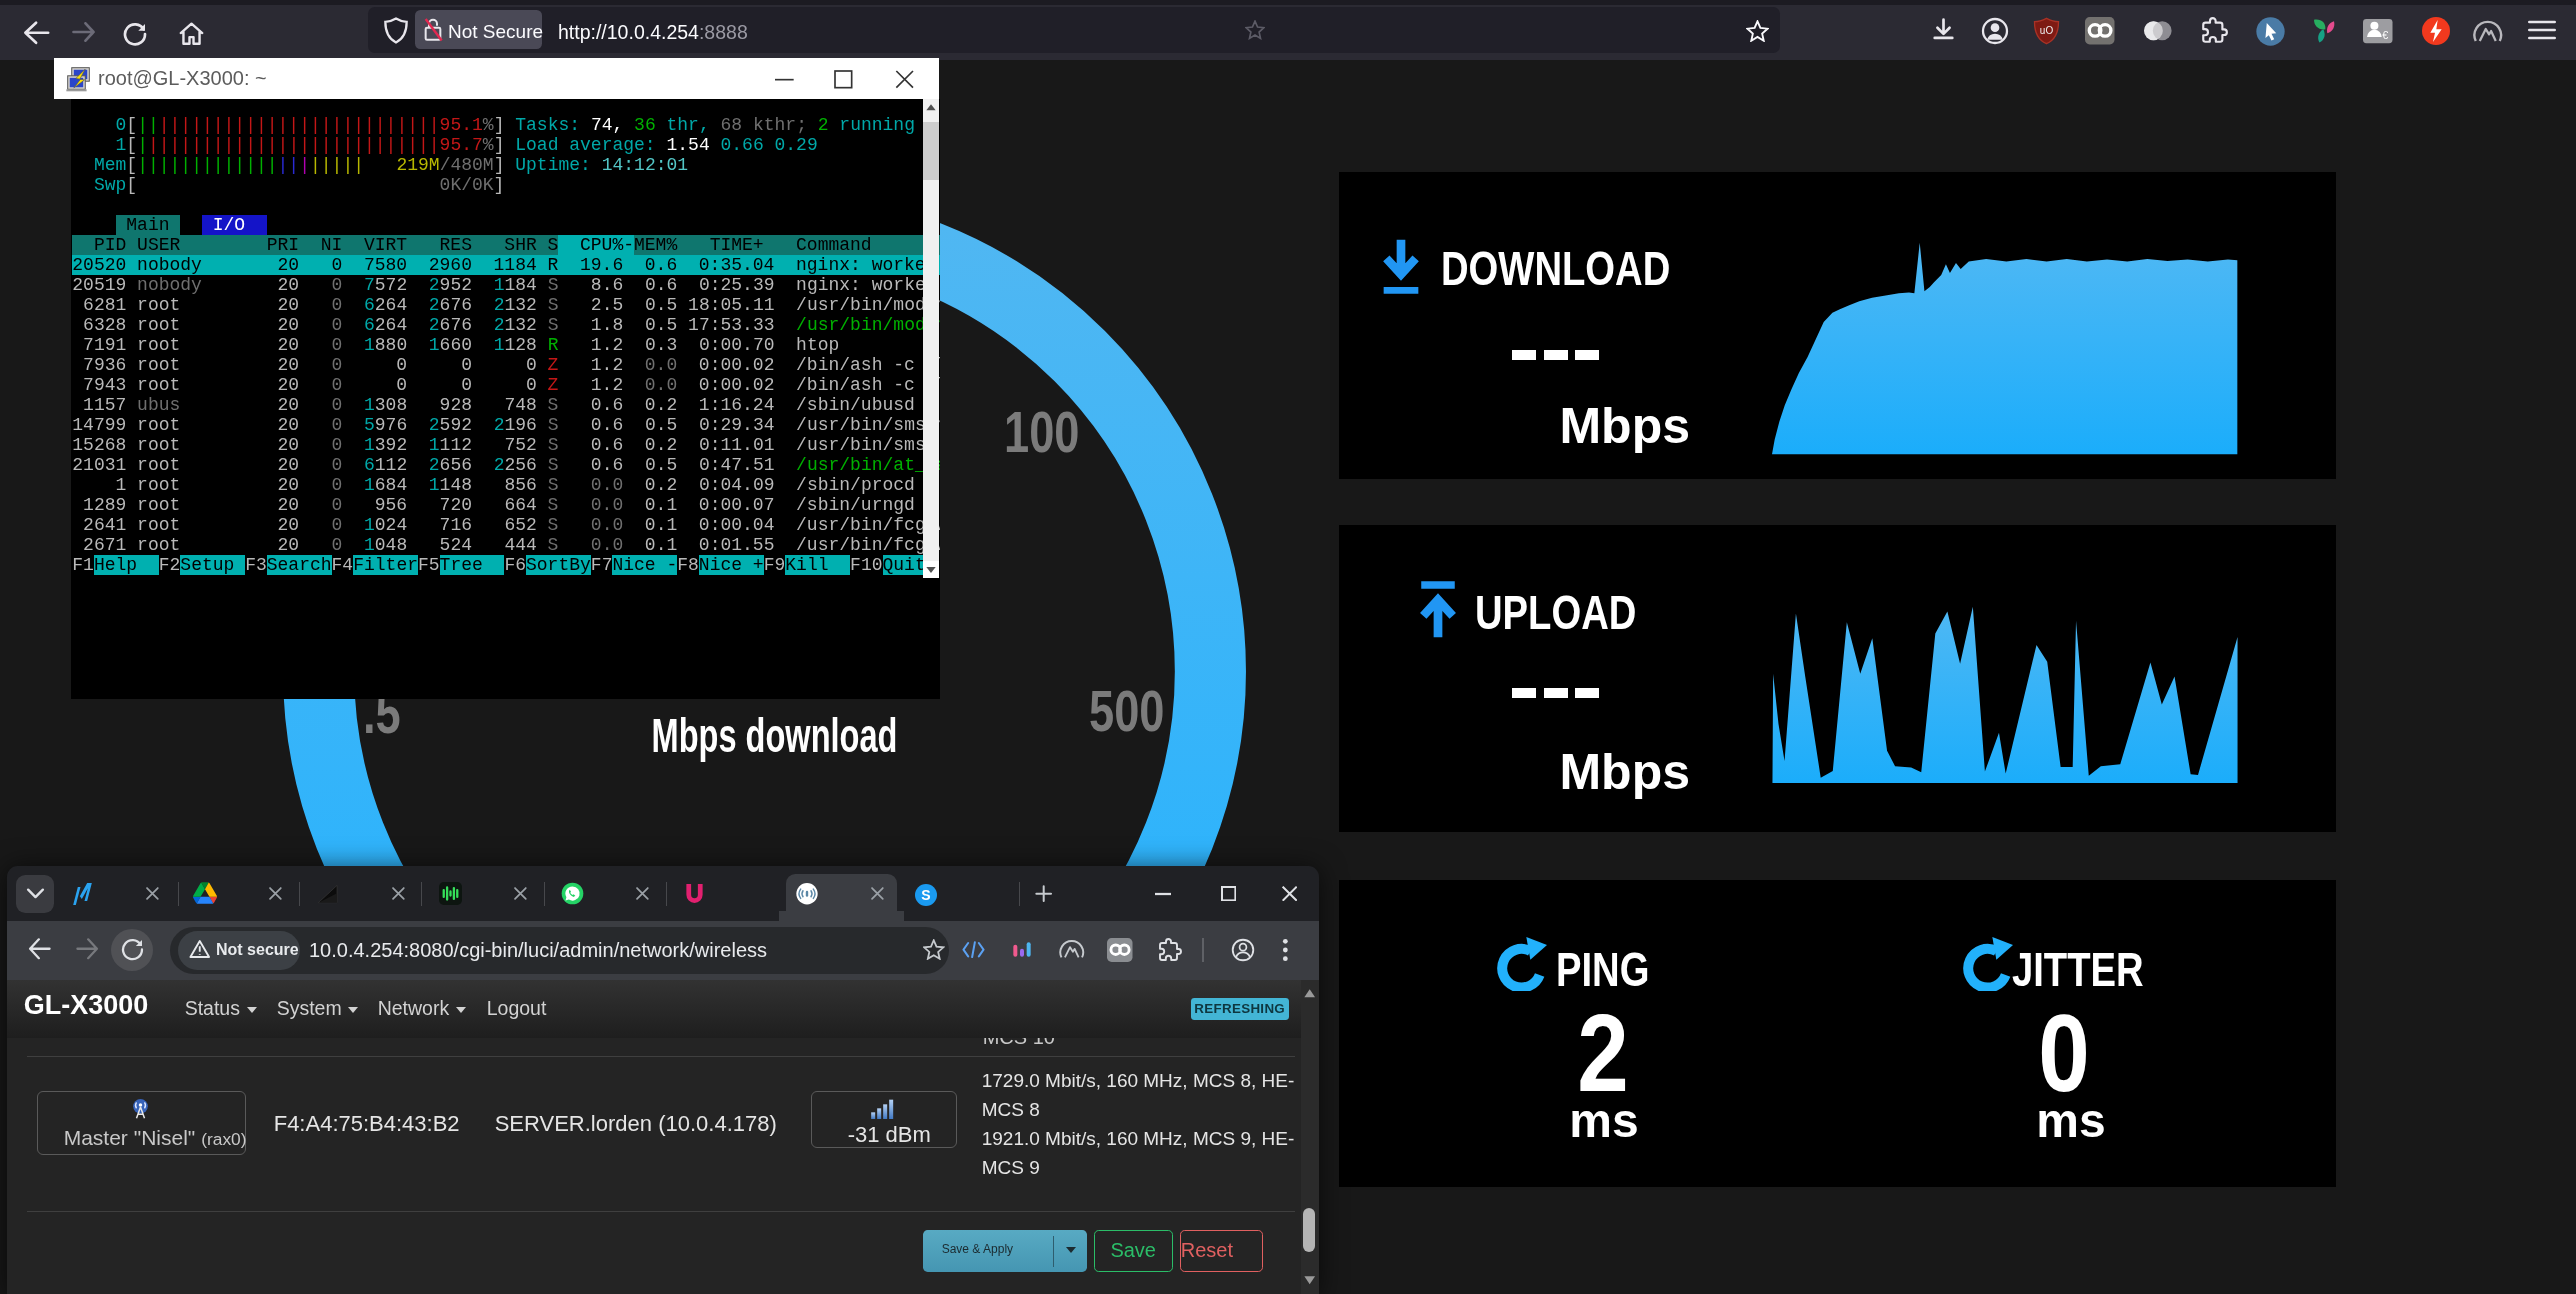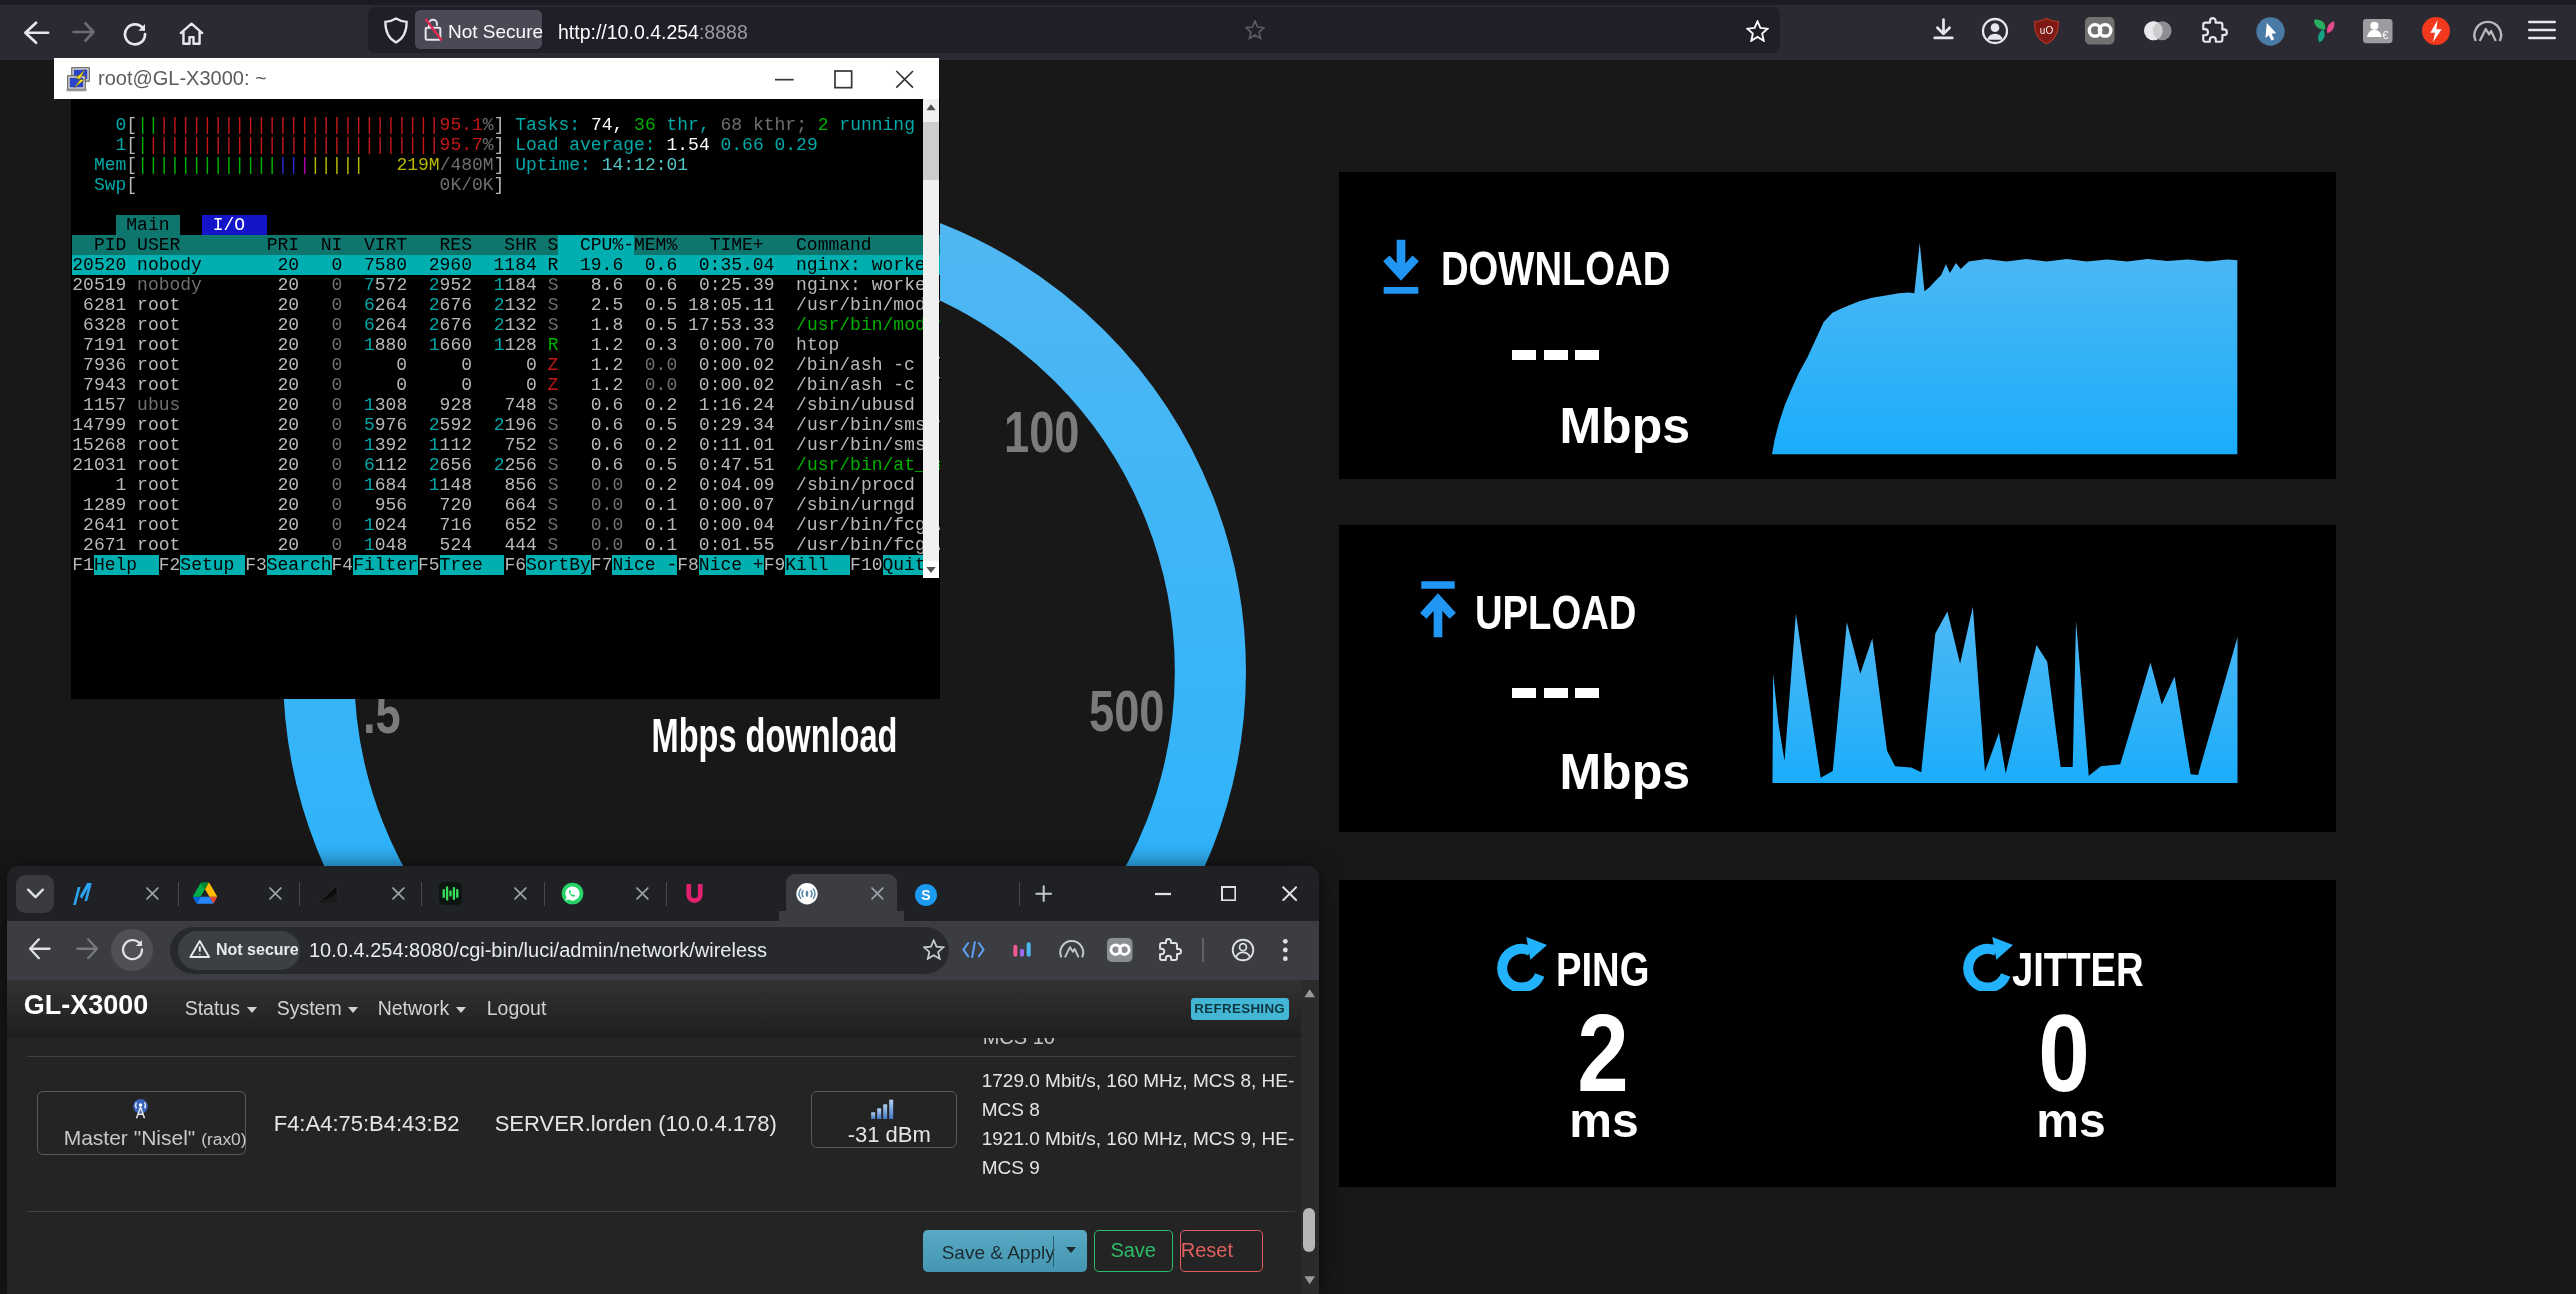--- a/index.html
+++ b/index.html
@@ -420,21 +420,21 @@
         </defs>
 <rect x="0" y="20" width="6" height="10" fill="url(#sb)"></rect>
 <rect x="9" y="14" width="6" height="16" fill="url(#sb)"></rect>
 <rect x="18" y="8" width="6" height="22" fill="url(#sb)"></rect>
 <rect x="27" y="1" width="6" height="29" fill="url(#sb)"></rect>
       </svg>
       <div class="lucitxt" style="left:841px;top:142px">-31 dBm</div>
       <div class="lucitxt" style="left:975px;top:86px;line-height:29px;white-space:nowrap;font-size:19px">1729.0 Mbit/s, 160 MHz, MCS 8, HE-<br>MCS 8<br>1921.0 Mbit/s, 160 MHz, MCS 9, HE-<br>MCS 9</div>
       <div class="sep" style="top:231px;left:20px;width:1268px"></div>
       <div class="abs" style="left:916px;top:250px;width:164px;height:42px;background:linear-gradient(#58aac3,#4596b2);border-radius:4.7px"></div>
-      <div class="abs" style="left:935px;top:262px;font-size:19px;color:#1c2b30">Save &amp; Apply</div>
+      <div class="abs" style="left:935px;top:262px;font-size:12px;color:#1c2b30">Save &amp; Apply</div>
       <div class="abs" style="left:1046px;top:256px;width:1.3px;height:31px;background:#2e5d6e"></div>
       <div class="abs" style="left:1059px;top:267px;width:0;height:0;border-left:5.4px solid transparent;border-right:5.4px solid transparent;border-top:6.7px solid #1c2b30"></div>
       <div class="abs" style="left:1087px;top:250px;width:79px;height:42px;border:1.3px solid #2bbd68;border-radius:4.7px;color:#2bbd68;font-size:20px;text-align:center;line-height:39px">Save</div>
       <div class="abs" style="left:1173px;top:250px;width:83px;height:42px;border:1.3px solid #e06060;border-radius:4.7px;color:#e06060;font-size:20px;text-align:left;line-height:39px">Reset</div>
       <div class="abs" style="left:1294px;top:0px;width:18px;height:315px;background:#2b2b2b"></div>
       <svg class="abs" style="left:1296px;top:8px" width="13.4" height="10.7" viewBox="0 0 20 16">
         <path d="M10 2 L18 14 H2 Z" fill="#9a9a9a"></path>
       </svg>
       <div class="abs" style="left:1296px;top:228px;width:12.7px;height:44px;background:#b5b5b5;border-radius:6.7px"></div>
       <svg class="abs" style="left:1296px;top:295px" width="13.4" height="10.7" viewBox="0 0 20 16">

